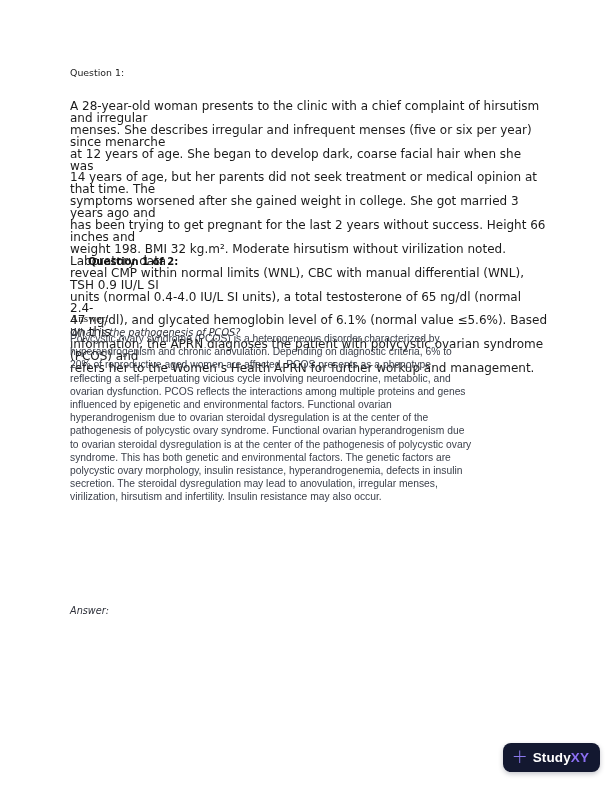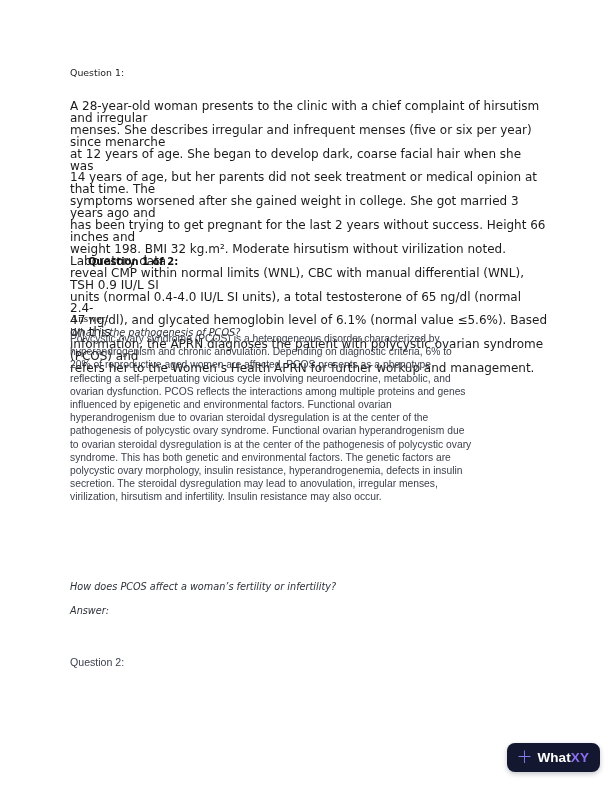--- a/index.html
+++ b/index.html
@@ -126,25 +126,23 @@
 ovarian dysfunction. PCOS reflects the interactions among multiple proteins and genes
 influenced by epigenetic and environmental factors. Functional ovarian
 hyperandrogenism due to ovarian steroidal dysregulation is at the center of the
 pathogenesis of polycystic ovary syndrome. Functional ovarian hyperandrogenism due
 to ovarian steroidal dysregulation is at the center of the pathogenesis of polycystic ovary
 syndrome. This has both genetic and environmental factors. The genetic factors are
 polycystic ovary morphology, insulin resistance, hyperandrogenemia, defects in insulin
 secretion. The steroidal dysregulation may lead to anovulation, irregular menses,
 virilization, hirsutism and infertility. Insulin resistance may also occur.</div>
 
-  <div class="block subq dv" style="top:537px">How does PCOS affect a woman’s fertility or infertility?</div>
 
   <div class="block subq dv" style="top:561px">Answer:</div>
 
 
-  <div class="block q2" style="top:656px">Question 2:</div>
 
   <div class="logo-badge">
     <span class="logo-plus">+</span>
-    <span class="logo-text"><span>What</span><span class="logo-accent">XY</span></span>
+    <span class="logo-text"><span>Study</span><span class="logo-accent">XY</span></span>
   </div>
 
 </div>
 
 </body></html>

